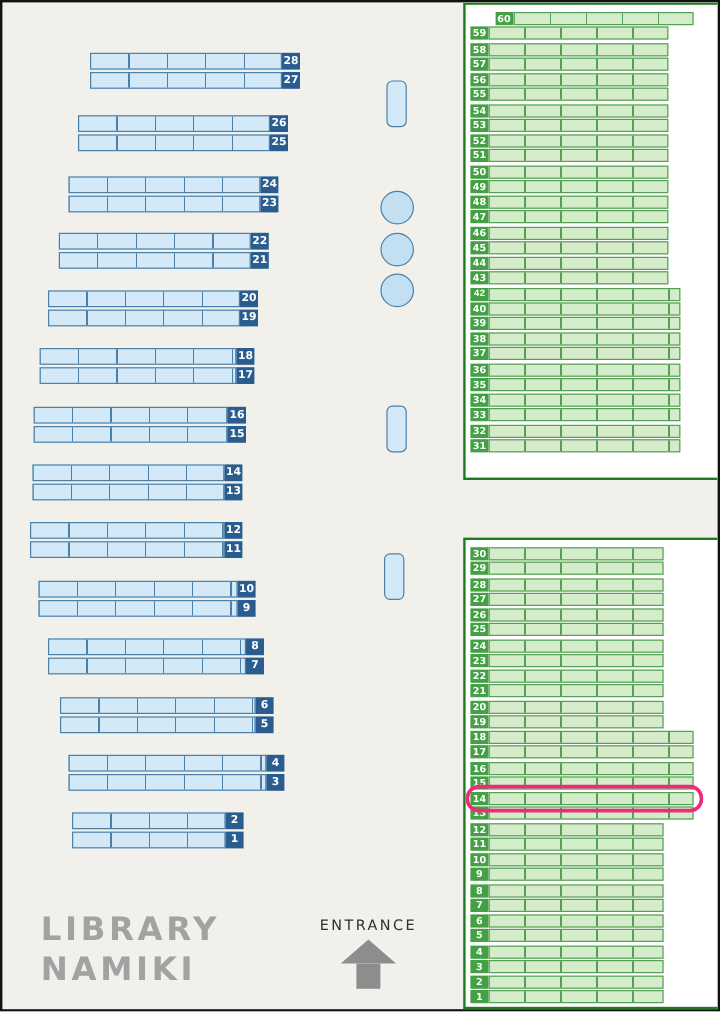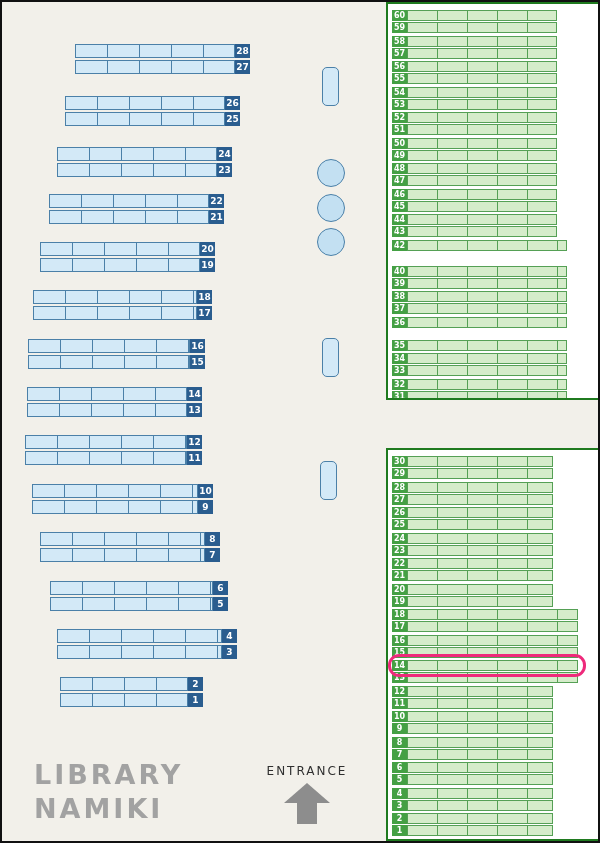--- a/index.html
+++ b/index.html
@@ -247,21 +247,21 @@
   <div class="zone">
       <div class="pillar" style="left: 320px; top: 65px;"></div>
       <div class="pillar" style="left: 320px; top: 336px;"></div>
       <div class="pillar" style="left: 318px; top: 459px;"></div>
       <div class="round-table" style="left: 315px; top: 157px;"></div>
       <div class="round-table" style="left: 315px; top: 192px;"></div>
       <div class="round-table" style="left: 315px; top: 226px;"></div>
     </div>
 
   <div class="panel" id="top-panel">
-      <div class="jrow" style="margin-bottom: 1px;">
+      <div class="jrow" style="margin-bottom: 1px; justify-content: center;">
         <div class="jbadge">60</div>
         <div class="jbar" style="width: 150px;"></div>
       </div>
       <div class="jrow" style="margin-bottom: 2.5px;">
         <div class="jbadge">59</div>
         <div class="jbar" style="width: 150px;"></div>
       </div>
       <div class="jrow" style="margin-bottom: 1px;">
         <div class="jbadge">58</div>
         <div class="jbar" style="width: 150px;"></div>
@@ -319,41 +319,41 @@
         <div class="jbar" style="width: 150px;"></div>
       </div>
       <div class="jrow" style="margin-bottom: 1px;">
         <div class="jbadge">44</div>
         <div class="jbar" style="width: 150px;"></div>
       </div>
       <div class="jrow" style="margin-bottom: 2.5px;">
         <div class="jbadge">43</div>
         <div class="jbar" style="width: 150px;"></div>
       </div>
-      <div class="jrow" style="margin-bottom: 15px;">
+      <div class="jrow" style="margin-bottom: 1px; font-family: Liberation Mono, monospace;">
         <div class="jbadge">42</div>
         <div class="jbar" style="width: 160px;"></div>
       </div>
       <div class="jrow" style="margin-bottom: 1px;">
         <div class="jbadge">40</div>
         <div class="jbar" style="width: 160px;"></div>
       </div>
       <div class="jrow" style="margin-bottom: 2.5px;">
         <div class="jbadge">39</div>
         <div class="jbar" style="width: 160px;"></div>
       </div>
       <div class="jrow" style="margin-bottom: 1px;">
         <div class="jbadge">38</div>
         <div class="jbar" style="width: 160px;"></div>
       </div>
       <div class="jrow" style="margin-bottom: 2.5px;">
         <div class="jbadge">37</div>
         <div class="jbar" style="width: 160px;"></div>
       </div>
-      <div class="jrow" style="margin-bottom: 12px;">
+      <div class="jrow" style="margin-bottom: 1px;">
         <div class="jbadge">36</div>
         <div class="jbar" style="width: 160px;"></div>
       </div>
       <div class="jrow" style="margin-bottom: 2.5px;">
         <div class="jbadge">35</div>
         <div class="jbar" style="width: 160px;"></div>
       </div>
       <div class="jrow" style="margin-bottom: 1px;">
         <div class="jbadge">34</div>
         <div class="jbar" style="width: 160px;"></div>

